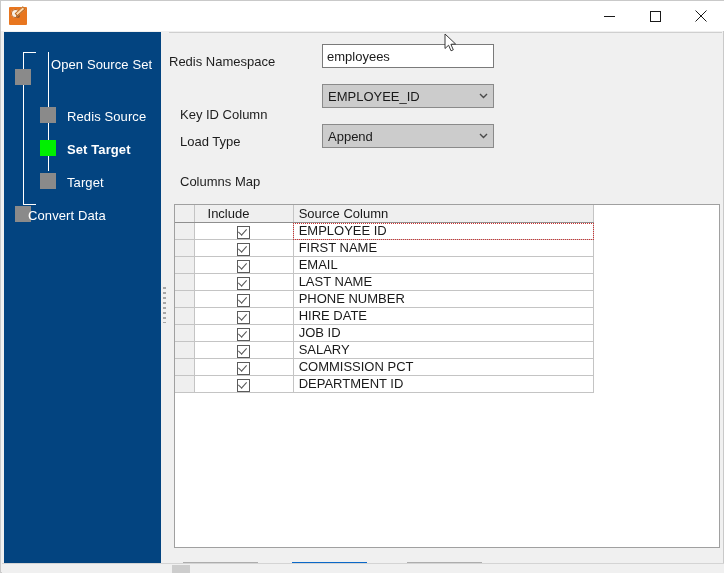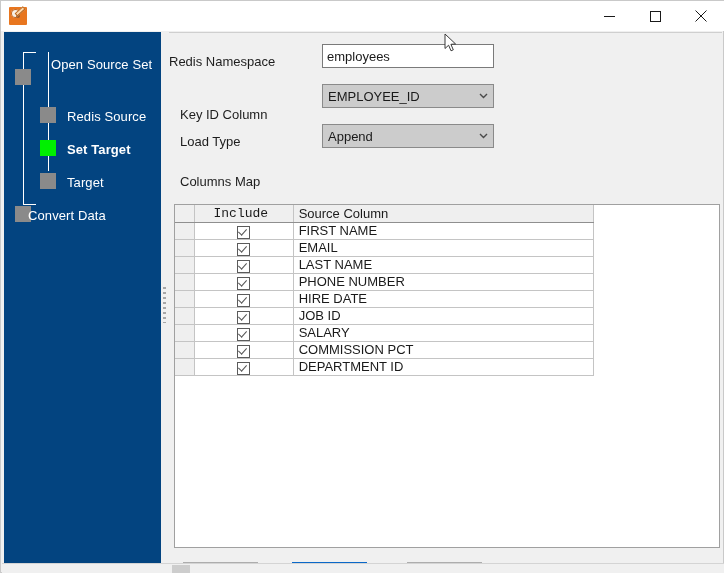--- a/index.html
+++ b/index.html
@@ -232,21 +232,21 @@
     border-bottom: 1px solid #8f8f8f;
     text-align: left;
     height: 17px;
     line-height: 17px;
   }
   .col-row  { width: 19px; }
   .col-inc  { width: 99px; }
   .col-src  { width: 300px; }
 
   thead th.col-row { border-right: 1px solid #c4c4c4; }
-  thead th.col-inc { padding-left: 19px; font-family: Liberation Mono, monospace; }
+  thead th.col-inc { padding-left: 13px; }
   thead th.col-src { padding-left: 5px; }
 
   tbody td.col-row { background: #efefef; }
   tbody td.col-inc { text-align: center; vertical-align: middle; }
   tbody td.col-src { padding-left: 5px; line-height: 16px; }
 
   tbody tr td.col-src.focused {
     outline: 1px dotted #d03030;
     outline-offset: -1px;
   }
@@ -401,20 +401,25 @@
               <tr>
                 <th class="col-row"></th>
                 <th class="col-inc">Include</th>
                 <th class="col-src">Source Column</th>
               </tr>
             </thead>
             <tbody id="grid-body">
                 <tr>
                   <td class="col-row"></td>
                   <td class="col-inc"><span class="cb"></span></td>
+                  <td class="col-src focused">EMPLOYEE ID</td>
+                </tr>
+                <tr>
+                  <td class="col-row"></td>
+                  <td class="col-inc"><span class="cb"></span></td>
                   <td class="col-src">FIRST NAME</td>
                 </tr>
                 <tr>
                   <td class="col-row"></td>
                   <td class="col-inc"><span class="cb"></span></td>
                   <td class="col-src">EMAIL</td>
                 </tr>
                 <tr>
                   <td class="col-row"></td>
                   <td class="col-inc"><span class="cb"></span></td>

